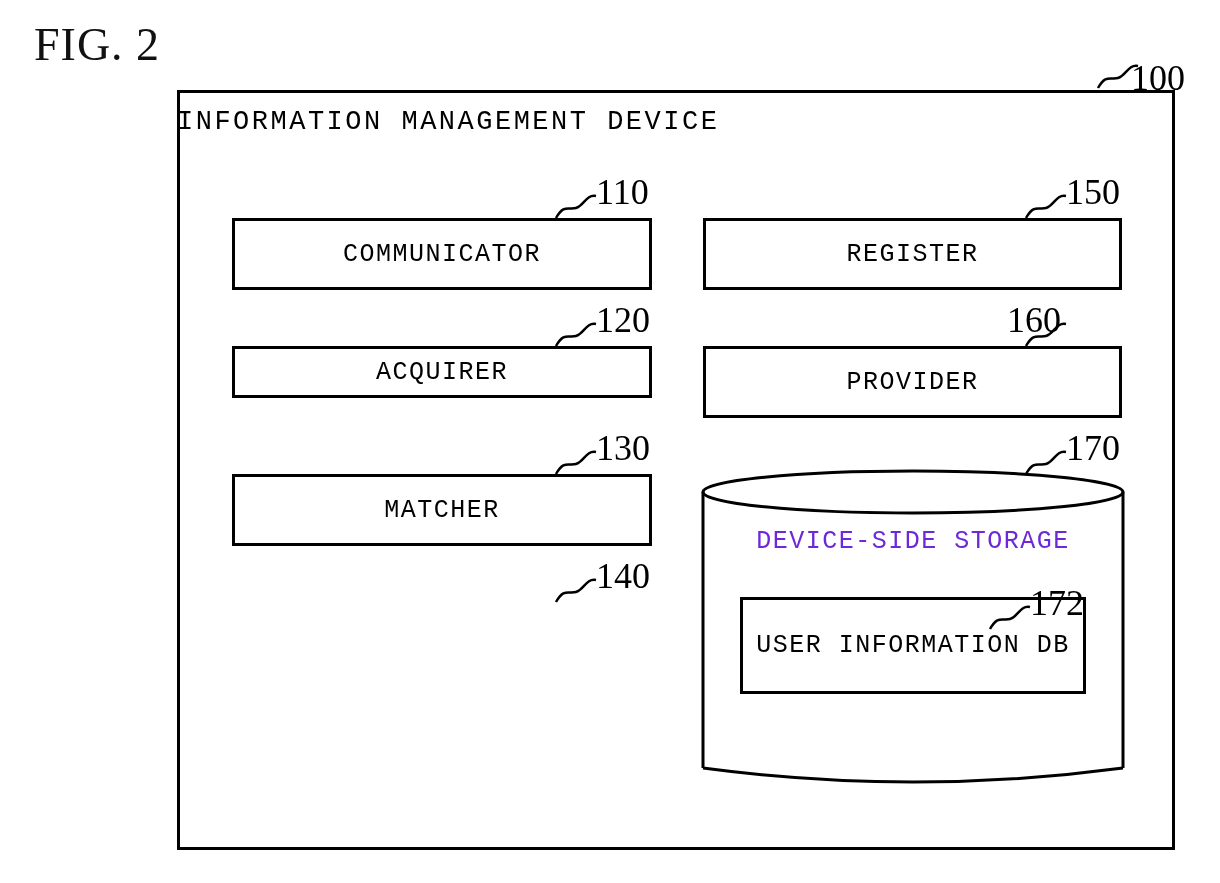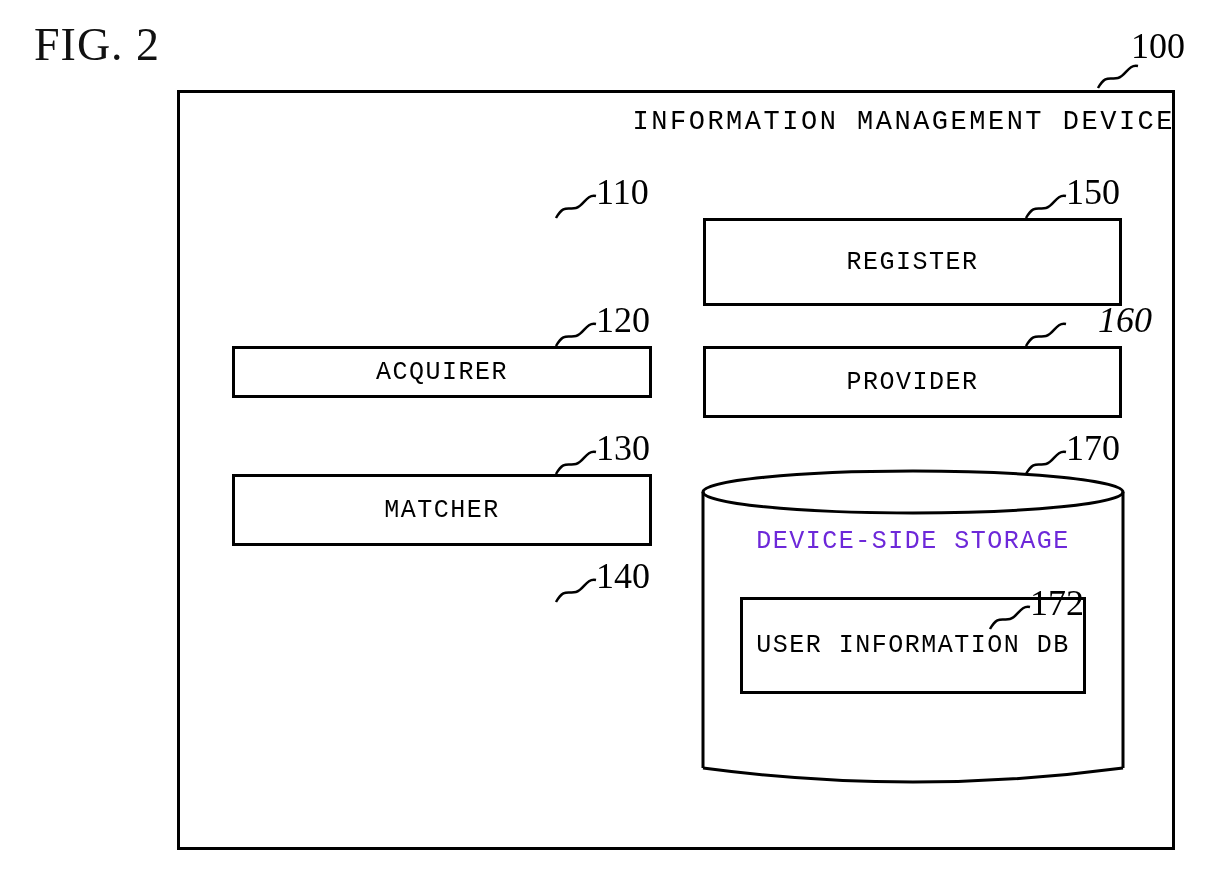--- a/index.html
+++ b/index.html
@@ -43,21 +43,21 @@
     box-sizing: border-box;
     background: #ffffff;
   }
 
   
   .device-title {
     position: absolute;
     left: 177px;
     top: 107px;
     width: 998px;
-    text-align: right;
+    text-align: left;
     font-family: "Liberation Mono", "DejaVu Sans Mono", monospace;
     font-size: 27px;
     letter-spacing: 2.5px;
     color: #000000;
     white-space: nowrap;
   }
 
   
   .block {
     position: absolute;
@@ -76,21 +76,21 @@
     white-space: nowrap;
   }
 
   
   .blk-communicator { left: 232px; top: 218px;  width: 420px; height: 72px; }
   .blk-acquirer     { left: 232px; top: 346px;  width: 420px; height: 52px; }
   .blk-matcher      { left: 232px; top: 474px;  width: 420px; height: 72px; }
   .blk-processor    { left: 232px; top: 602px;  width: 420px; height: 72px; }
 
   
-  .blk-register     { left: 703px; top: 218px;  width: 419px; height: 88px; }
+  .blk-register     { left: 703px; top: 218px;  width: 419px; height: 72px; }
   .blk-provider     { left: 703px; top: 346px;  width: 419px; height: 72px; }
 
   
   .cylinder {
     position: absolute;
     left: 700px;
     top: 468px;
     width: 426px;
     height: 326px;
   }
@@ -113,27 +113,27 @@
 
   
   .ref {
     position: absolute;
     font-family: "Liberation Serif", serif;
     font-size: 36px;
     color: #000000;
     white-space: nowrap;
     line-height: 1;
   }
-  .ref-100 { left: 1131px; top: 28px; }
+  .ref-100 { left: 1131px; top: 60px; }
   .ref-110 { left: 596px;  top: 174px; }
   .ref-120 { left: 596px;  top: 302px; }
   .ref-130 { left: 596px;  top: 430px; }
   .ref-140 { left: 596px;  top: 558px; }
   .ref-150 { left: 1066px; top: 174px; }
-  .ref-160 { left: 1098px; top: 302px; font-style: italic; }
+  .ref-160 { left: 1007px; top: 302px; }
   .ref-170 { left: 1066px; top: 430px; }
   .ref-172 { left: 1030px; top: 585px; }
 
   
   .leader {
     position: absolute;
     width: 52px;
     height: 42px;
     overflow: visible;
   }
@@ -152,20 +152,23 @@
 <body>
 
 <div id="figure-root">
 
   <div class="fig-caption">FIG. 2</div>
 
   <div class="device-frame"></div>
 
   <div class="device-title">INFORMATION MANAGEMENT DEVICE</div>
 
+  <div class="block blk-communicator">
+    <span class="block-label">COMMUNICATOR</span>
+  </div>
   <div class="block blk-acquirer">
     <span class="block-label">ACQUIRER</span>
   </div>
   <div class="block blk-matcher">
     <span class="block-label">MATCHER</span>
   </div>
 
   <div class="block blk-register">
     <span class="block-label">REGISTER</span>
   </div>

